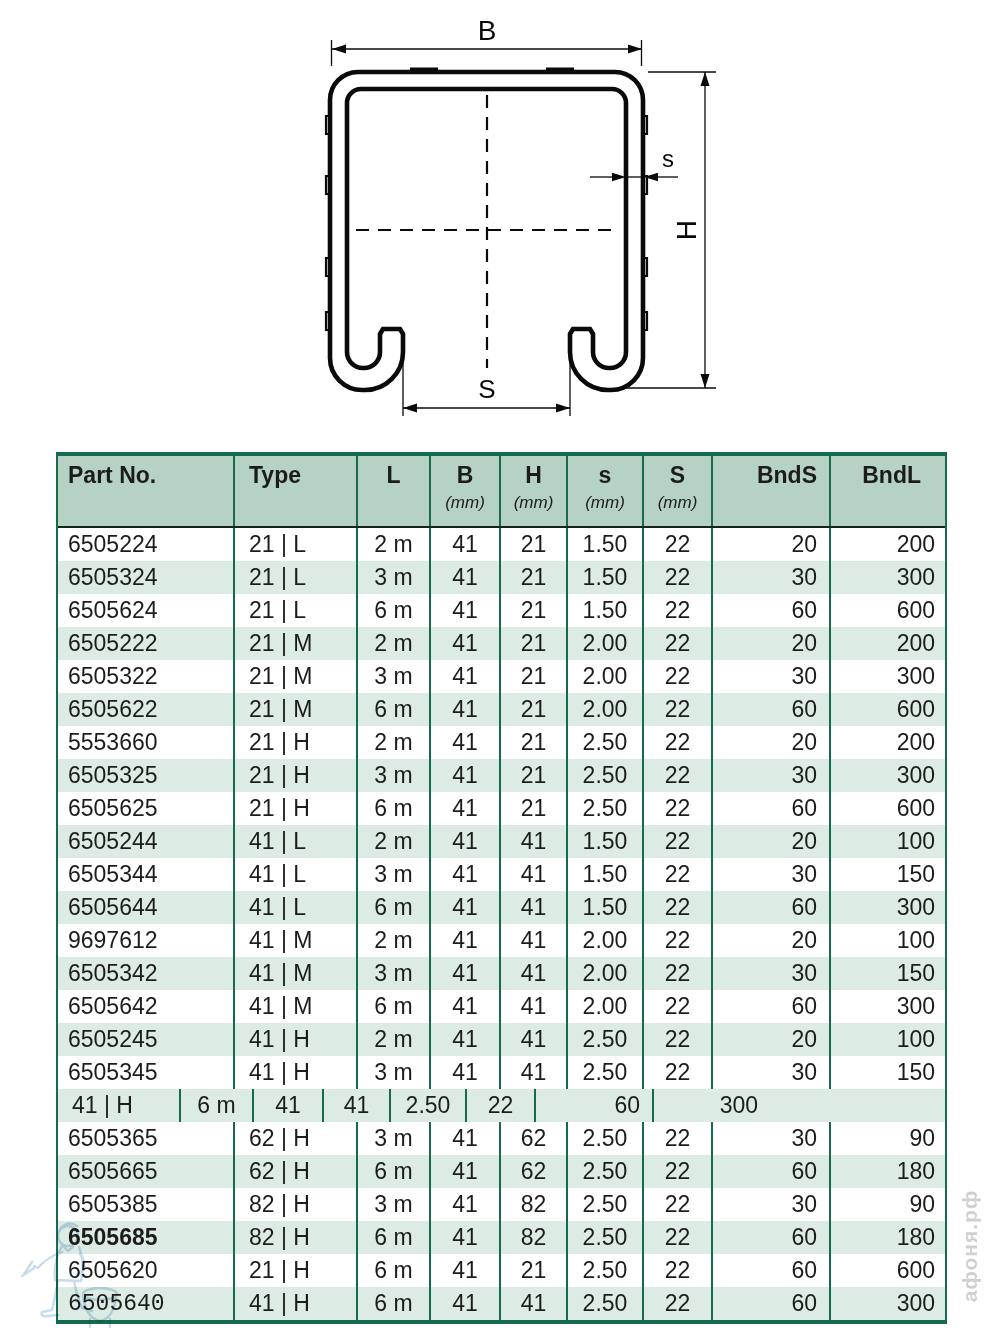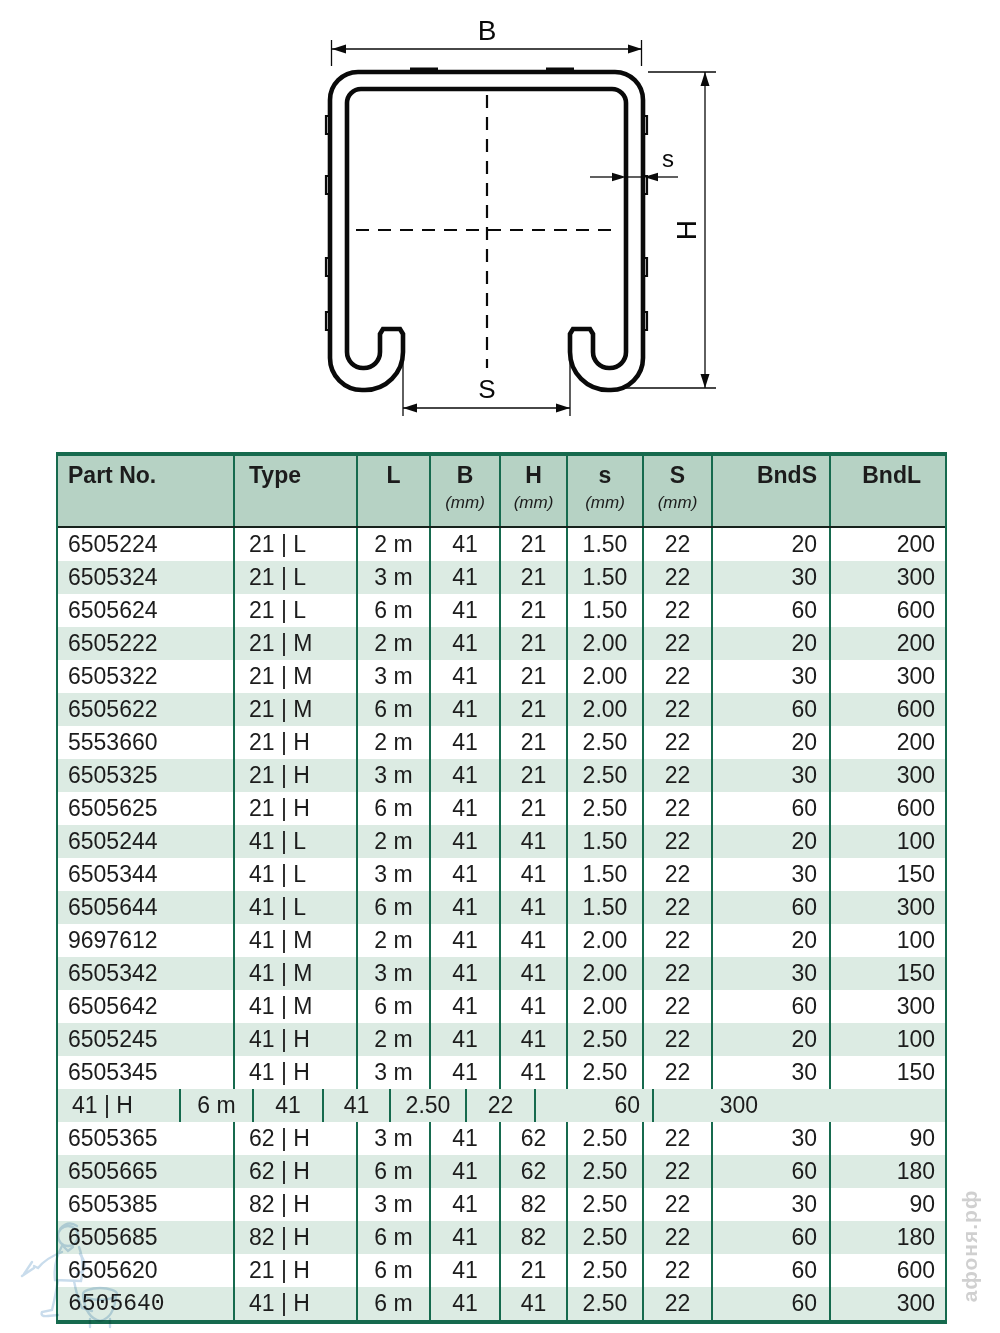--- a/index.html
+++ b/index.html
@@ -361,21 +361,21 @@
         <div class="bcell" style="width: 123px; justify-content: flex-start; padding: 0px 0px 0px 14px;">82 | H</div>
         <div class="bcell" style="width: 73px; justify-content: center; padding: 0px;">3 m</div>
         <div class="bcell" style="width: 70px; justify-content: center; padding: 0px;">41</div>
         <div class="bcell" style="width: 67px; justify-content: center; padding: 0px;">82</div>
         <div class="bcell" style="width: 76px; justify-content: center; padding: 0px;">2.50</div>
         <div class="bcell" style="width: 69px; justify-content: center; padding: 0px;">22</div>
         <div class="bcell" style="width: 118px; justify-content: flex-end; padding: 0px 12px 0px 0px;">30</div>
         <div class="bcell" style="width: 114px; justify-content: flex-end; padding: 0px 10px 0px 0px;">90</div>
       </div>
       <div class="brow alt">
-        <div class="bcell" style="width: 177px; justify-content: flex-start; padding: 0px 0px 0px 10px;">6505685</div>
+        <div class="bcell" style="width: 177px; justify-content: flex-start; padding: 0px 0px 0px 10px; font-weight: bold;">6505685</div>
         <div class="bcell" style="width: 123px; justify-content: flex-start; padding: 0px 0px 0px 14px;">82 | H</div>
         <div class="bcell" style="width: 73px; justify-content: center; padding: 0px;">6 m</div>
         <div class="bcell" style="width: 70px; justify-content: center; padding: 0px;">41</div>
         <div class="bcell" style="width: 67px; justify-content: center; padding: 0px;">82</div>
         <div class="bcell" style="width: 76px; justify-content: center; padding: 0px;">2.50</div>
         <div class="bcell" style="width: 69px; justify-content: center; padding: 0px;">22</div>
         <div class="bcell" style="width: 118px; justify-content: flex-end; padding: 0px 12px 0px 0px;">60</div>
         <div class="bcell" style="width: 114px; justify-content: flex-end; padding: 0px 10px 0px 0px;">180</div>
       </div>
       <div class="brow">

